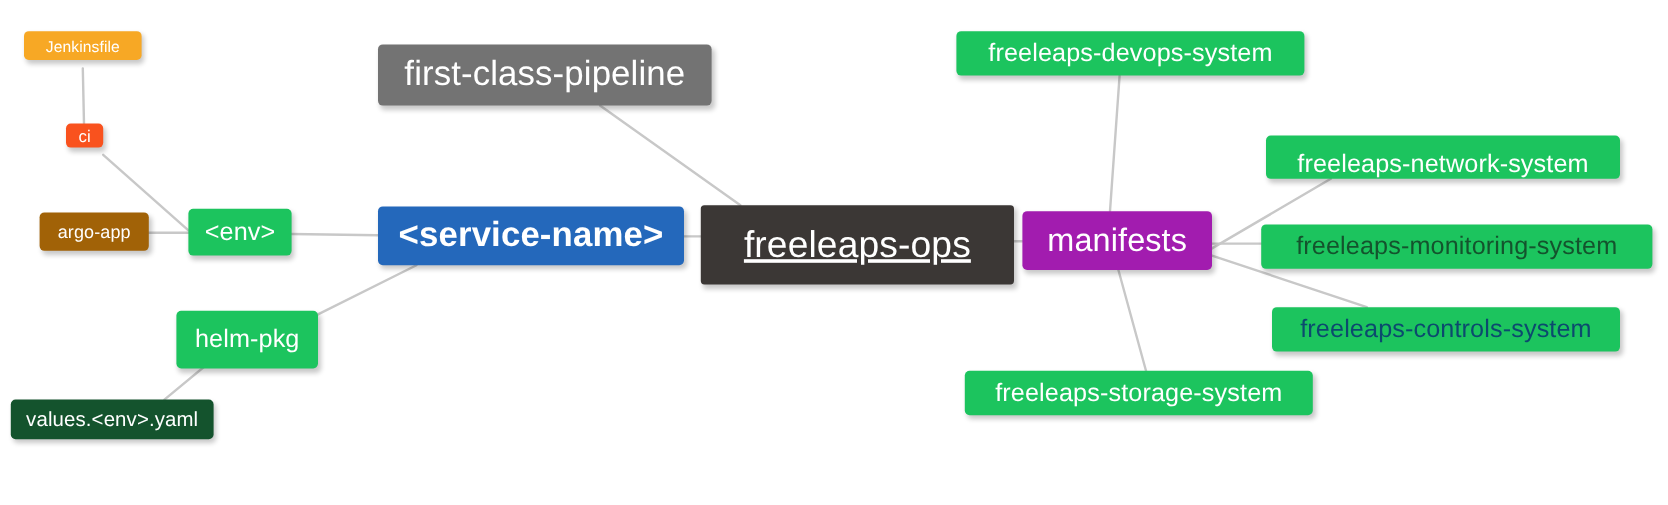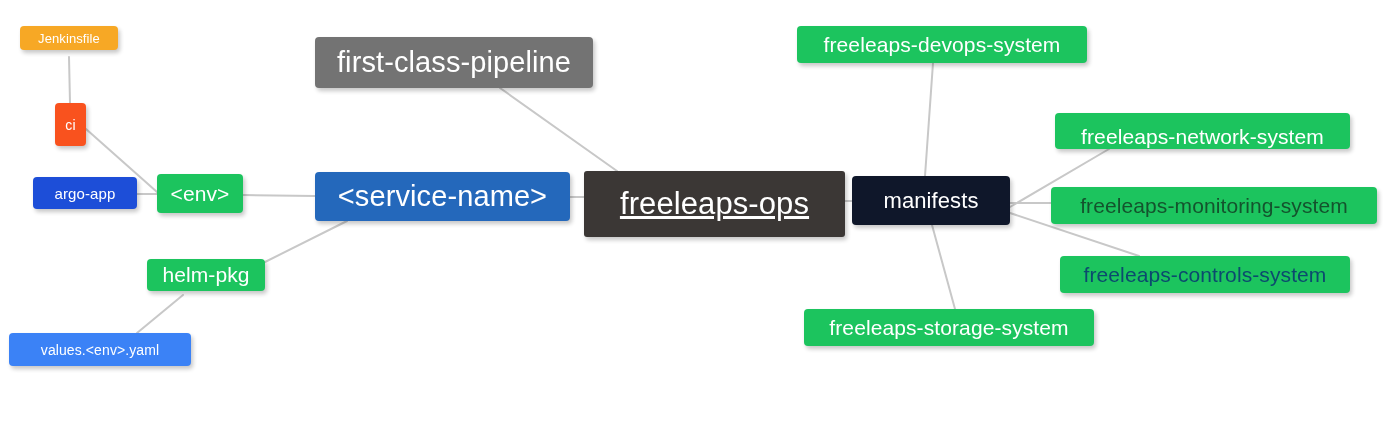--- a/index.html
+++ b/index.html
@@ -42,45 +42,45 @@
       <line x1="925" y1="176" x2="933" y2="63" stroke="#c8c8c8" stroke-width="2" stroke-linecap="round"></line>
       <line x1="1010" y1="207" x2="1109" y2="149" stroke="#c8c8c8" stroke-width="2" stroke-linecap="round"></line>
       <line x1="1010" y1="203" x2="1051" y2="203" stroke="#c8c8c8" stroke-width="2" stroke-linecap="round"></line>
       <line x1="1010" y1="213" x2="1139" y2="256" stroke="#c8c8c8" stroke-width="2" stroke-linecap="round"></line>
       <line x1="932" y1="225" x2="955" y2="309" stroke="#c8c8c8" stroke-width="2" stroke-linecap="round"></line>
     </svg>
   <div id="nodes">
       <div class="node" style="left: 20px; top: 26px; width: 98px; height: 24px; background: rgb(247, 168, 37); font-size: 13px; color: rgb(255, 255, 255);">
         <span>Jenkinsfile</span>
       </div>
-      <div class="node" style="left: 55px; top: 103px; width: 31px; height: 43px; background: rgb(249, 82, 30); font-size: 14px; color: rgb(255, 255, 255);">
+      <div class="node" style="left: 55px; top: 103px; width: 31px; height: 20px; background: rgb(249, 82, 30); font-size: 14px; color: rgb(255, 255, 255);">
         <span>ci</span>
       </div>
-      <div class="node" style="left: 33px; top: 177px; width: 104px; height: 32px; background: #1d4ed8; font-size: 15px; color: rgb(255, 255, 255);">
+      <div class="node" style="left: 33px; top: 177px; width: 91px; height: 32px; background: #a16207; font-size: 15px; color: rgb(255, 255, 255);">
         <span>argo-app</span>
       </div>
       <div class="node" style="left: 157px; top: 174px; width: 86px; height: 39px; background: rgb(28, 196, 94); font-size: 21px; color: rgb(255, 255, 255);">
         <span>&lt;env&gt;</span>
       </div>
-      <div class="node" style="left: 147px; top: 259px; width: 118px; height: 32px; background: rgb(28, 196, 94); font-size: 21px; color: rgb(255, 255, 255);">
+      <div class="node" style="left: 147px; top: 259px; width: 118px; height: 48px; background: rgb(28, 196, 94); font-size: 21px; color: rgb(255, 255, 255);">
         <span>helm-pkg</span>
       </div>
-      <div class="node" style="left: 9px; top: 333px; width: 182px; height: 33px; background: #3b82f6; font-size: 14px; color: rgb(255, 255, 255);">
+      <div class="node" style="left: 9px; top: 333px; width: 169px; height: 33px; background: #14532d; font-size: 17px; color: rgb(255, 255, 255);">
         <span>values.&lt;env&gt;.yaml</span>
       </div>
       <div class="node" style="left: 315px; top: 37px; width: 278px; height: 51px; background: #737373; font-size: 29px; color: rgb(255, 255, 255);">
         <span>first-class-pipeline</span>
       </div>
-      <div class="node" style="left: 315px; top: 172px; width: 255px; height: 49px; background: rgb(36, 104, 187); font-size: 29px; color: rgb(255, 255, 255);">
+      <div class="node" style="left: 315px; top: 172px; width: 255px; height: 49px; background: rgb(36, 104, 187); font-size: 29px; color: rgb(255, 255, 255); font-weight: bold;">
         <span>&lt;service-name&gt;</span>
       </div>
       <div class="node root" style="left: 584px; top: 171px; width: 261px; height: 66px; background: rgb(59, 55, 53); font-size: 31px; color: rgb(255, 255, 255);">
         <span>freeleaps-ops</span>
       </div>
-      <div class="node" style="left: 852px; top: 176px; width: 158px; height: 49px; background: #0f172a; font-size: 22px; color: rgb(255, 255, 255);">
+      <div class="node" style="left: 852px; top: 176px; width: 158px; height: 49px; background: #a21caf; font-size: 27px; color: rgb(255, 255, 255);">
         <span>manifests</span>
       </div>
       <div class="node" style="left: 797px; top: 26px; width: 290px; height: 37px; background: rgb(28, 196, 94); font-size: 21px; color: rgb(255, 255, 255); text-align: right;">
         <span>freeleaps-devops-system</span>
       </div>
       <div class="node" style="left: 1055px; top: 113px; width: 295px; height: 36px; background: rgb(28, 196, 94); font-size: 21px; color: rgb(255, 255, 255); align-items: flex-end;">
         <span>freeleaps-network-system</span>
       </div>
       <div class="node" style="left: 1051px; top: 187px; width: 326px; height: 37px; background: rgb(28, 196, 94); font-size: 21px; color: #14532d;">
         <span>freeleaps-monitoring-system</span>

